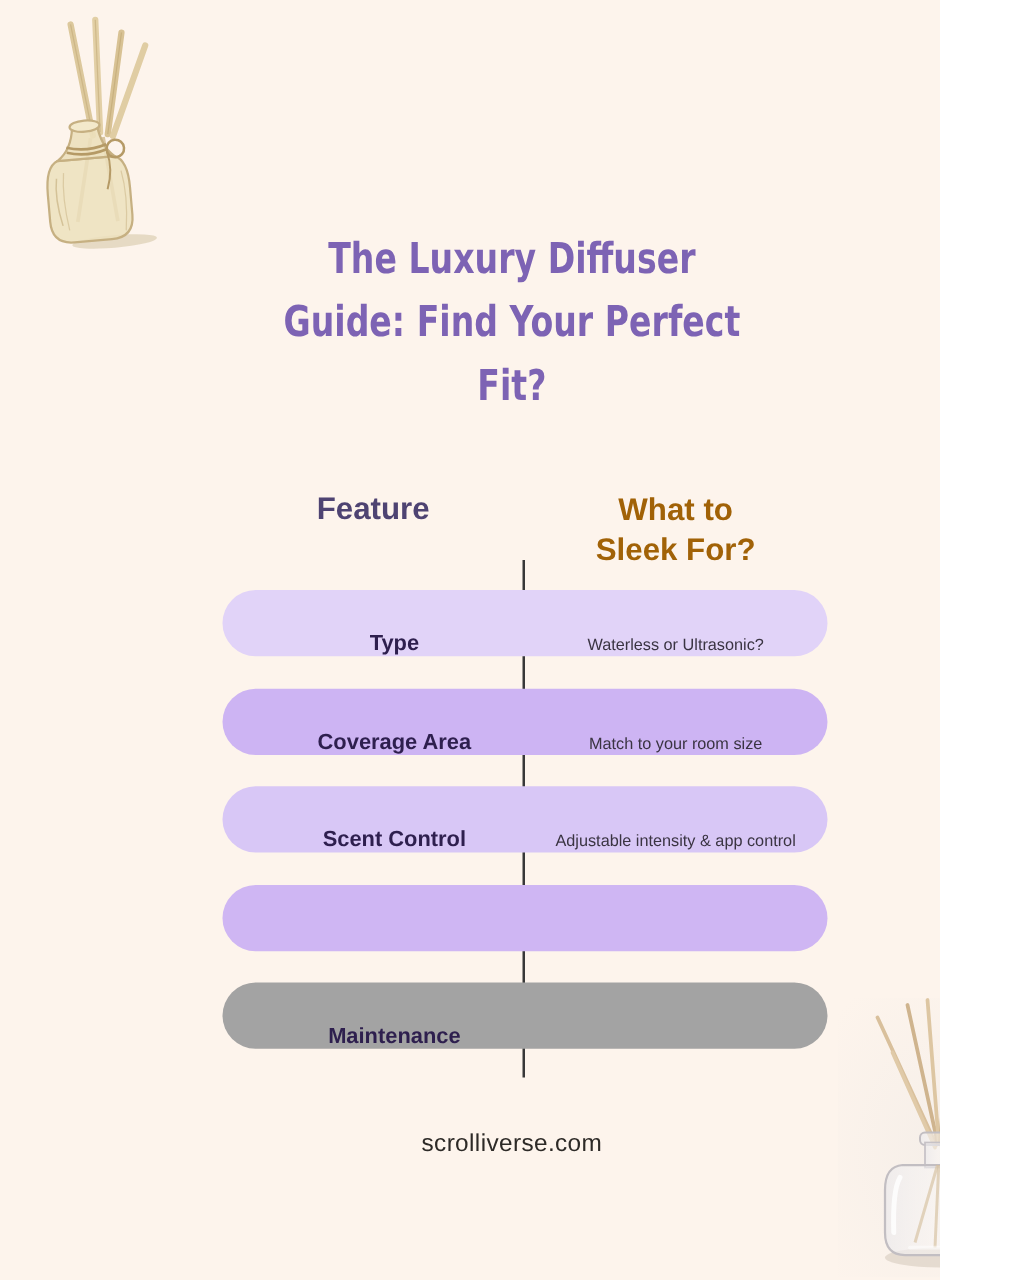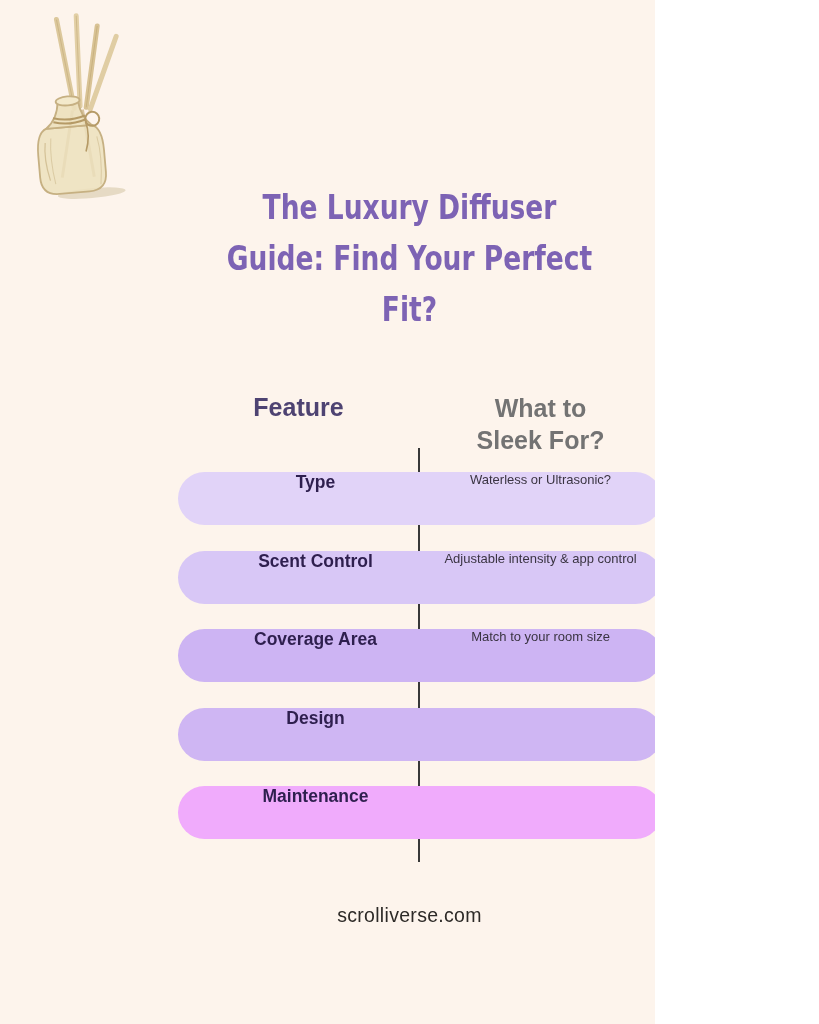--- a/index.html
+++ b/index.html
@@ -1,19 +1,19 @@
 <!DOCTYPE html>
 <html><head>
 <meta charset="utf-8">
 <style>
   html,body{margin:0;padding:0;}
   body{font-family:"Liberation Sans", sans-serif;}
   .canvas{
     position:relative;
-    width:655px;height:1024px;
+    width:752px;height:1024px;
     overflow:hidden;
     background:#fdf4ec;
   }
 
   
   .title{
     position:absolute;
     top:159px;left:0;width:819px;
     text-align:center;
     font-family:"DejaVu Sans", sans-serif;
@@ -51,21 +51,21 @@
 
   
   .rows{
     position:absolute;
     left:178px;top:472px;width:484px;
     display:flex;flex-direction:column;gap:25.5px;
   }
   .row{
     height:53px;
     border-radius:27px;
-    display:flex;align-items:flex-start;
+    display:flex;align-items:flex-end;
   }
   .cell-feature{
     width:241px;box-sizing:border-box;
     padding-left:34px;
     text-align:center;
     font-weight:700;font-size:17.5px;
     color:#2e1f4e;
   }
   .cell-lookfor{
     width:243px;box-sizing:border-box;
@@ -126,44 +126,43 @@
     </g>
   </svg>
 
   <h1 class="title">
     <span class="tline">The Luxury Diffuser</span>
     <span class="tline">Guide: Find Your Perfect</span>
     <span class="tline">Fit?</span>
   </h1>
 
   <div class="col-header feature" style="color: rgb(78, 67, 114);">Feature</div>
-  <div class="col-header lookfor" style="color: #737373;">
+  <div class="col-header lookfor" style="color: #a16207;">
     <span>What to</span><br>
     <span>Sleek For?</span>
   </div>
 
   <div class="divider" style="background-color: rgb(56, 56, 56);"></div>
 
   <div class="rows">
     <div class="row" style="background-color: rgb(225, 211, 248);">
       <div class="cell-feature">Type</div>
       <div class="cell-lookfor">Waterless or Ultrasonic?</div>
     </div>
+    <div class="row" style="background-color: rgb(205, 180, 243);">
+      <div class="cell-feature">Coverage Area</div>
+      <div class="cell-lookfor">Match to your room size</div>
+    </div>
     <div class="row" style="background-color: rgb(216, 199, 246);">
       <div class="cell-feature">Scent Control</div>
       <div class="cell-lookfor">Adjustable intensity &amp; app control</div>
     </div>
-    <div class="row" style="background-color: rgb(205, 180, 243);">
-      <div class="cell-feature">Coverage Area</div>
-      <div class="cell-lookfor">Match to your room size</div>
-    </div>
     <div class="row" style="background-color: rgb(207, 182, 243);">
-      <div class="cell-feature">Design</div>
-    </div>
-    <div class="row" style="background-color: #f0abfc;">
+    </div>
+    <div class="row" style="background-color: #a3a3a3;">
       <div class="cell-feature">Maintenance</div>
     </div>
   </div>
 
   <div class="footer" style="color: rgb(45, 42, 39);">scrolliverse.com</div>
 
   <svg class="photo" width="149" height="224" viewBox="0 0 149 224">
     <defs>
       <radialGradient id="photoBg" cx="50%" cy="55%" r="70%">
         <stop offset="0%" stop-color="#f6efe9"></stop>

